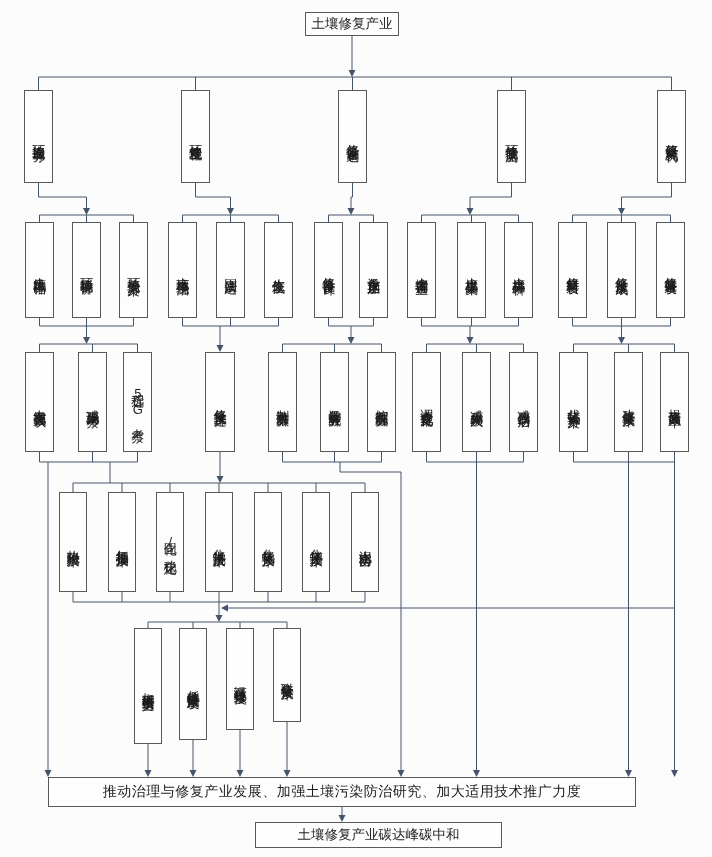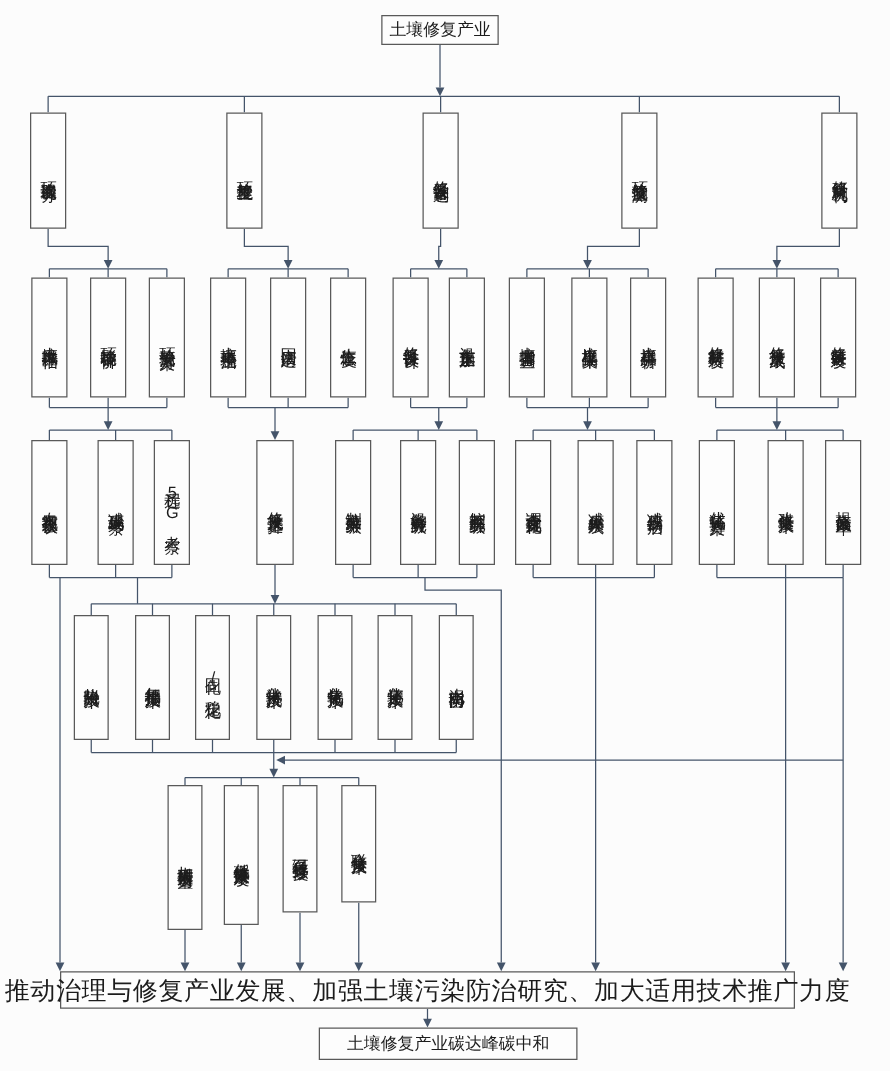--- a/index.html
+++ b/index.html
@@ -15,21 +15,21 @@
   }
   .v{
     writing-mode:vertical-rl;text-orientation:upright;
     display:flex;align-items:center;justify-content:center;
     font-size:13px;line-height:1.05;letter-spacing:1px;white-space:nowrap;
   }
   .h{
     display:flex;align-items:center;justify-content:center;
     font-size:13.5px;white-space:nowrap;
   }
-  .banner{font-size:20px;letter-spacing:0.5px;}
+  .banner{font-size:14px;letter-spacing:0.5px;}
   #wm{
     position:absolute;z-index:5;left:276px;top:398px;
     font-size:46px;font-weight:bold;color:#000;letter-spacing:2px;
     font-family:"Liberation Sans",sans-serif;white-space:nowrap;
   }
 </style>
 </head>
 <body>
 
 <div id="stage">
@@ -220,15 +220,15 @@
       <div class="node v" style="left: 156px; top: 492px; width: 28px; height: 100px;">固化/稳定化</div>
       <div class="node v" style="left: 205px; top: 492px; width: 28px; height: 100px;">化学淋洗技术</div>
       <div class="node v" style="left: 254px; top: 492px; width: 28px; height: 100px;">化学氧化技术</div>
       <div class="node v" style="left: 302px; top: 492px; width: 28px; height: 100px;">化学还原技术</div>
       <div class="node v" style="left: 351px; top: 492px; width: 28px; height: 100px;">水泥窑协同</div>
       <div class="node v" style="left: 134px; top: 628px; width: 28px; height: 116px;">加大科技研发力量</div>
       <div class="node v" style="left: 179px; top: 628px; width: 28px; height: 112px;">低碳修复技术研发</div>
       <div class="node v" style="left: 226px; top: 628px; width: 28px; height: 102px;">绿色可持续修复</div>
       <div class="node v" style="left: 273px; top: 628px; width: 28px; height: 94px;">联合修复技术</div>
       <div class="node h banner" style="left: 48px; top: 777px; width: 588px; height: 30px;">推动治理与修复产业发展、加强土壤污染防治研究、加大适用技术推广力度</div>
-      <div class="node h" style="left: 255px; top: 822px; width: 207px; height: 26px;">土壤修复产业碳达峰碳中和</div>
+      <div class="node h" style="left: 255px; top: 822px; width: 247px; height: 26px;">土壤修复产业碳达峰碳中和</div>
     </div>
 </div>
 
 </body></html>

